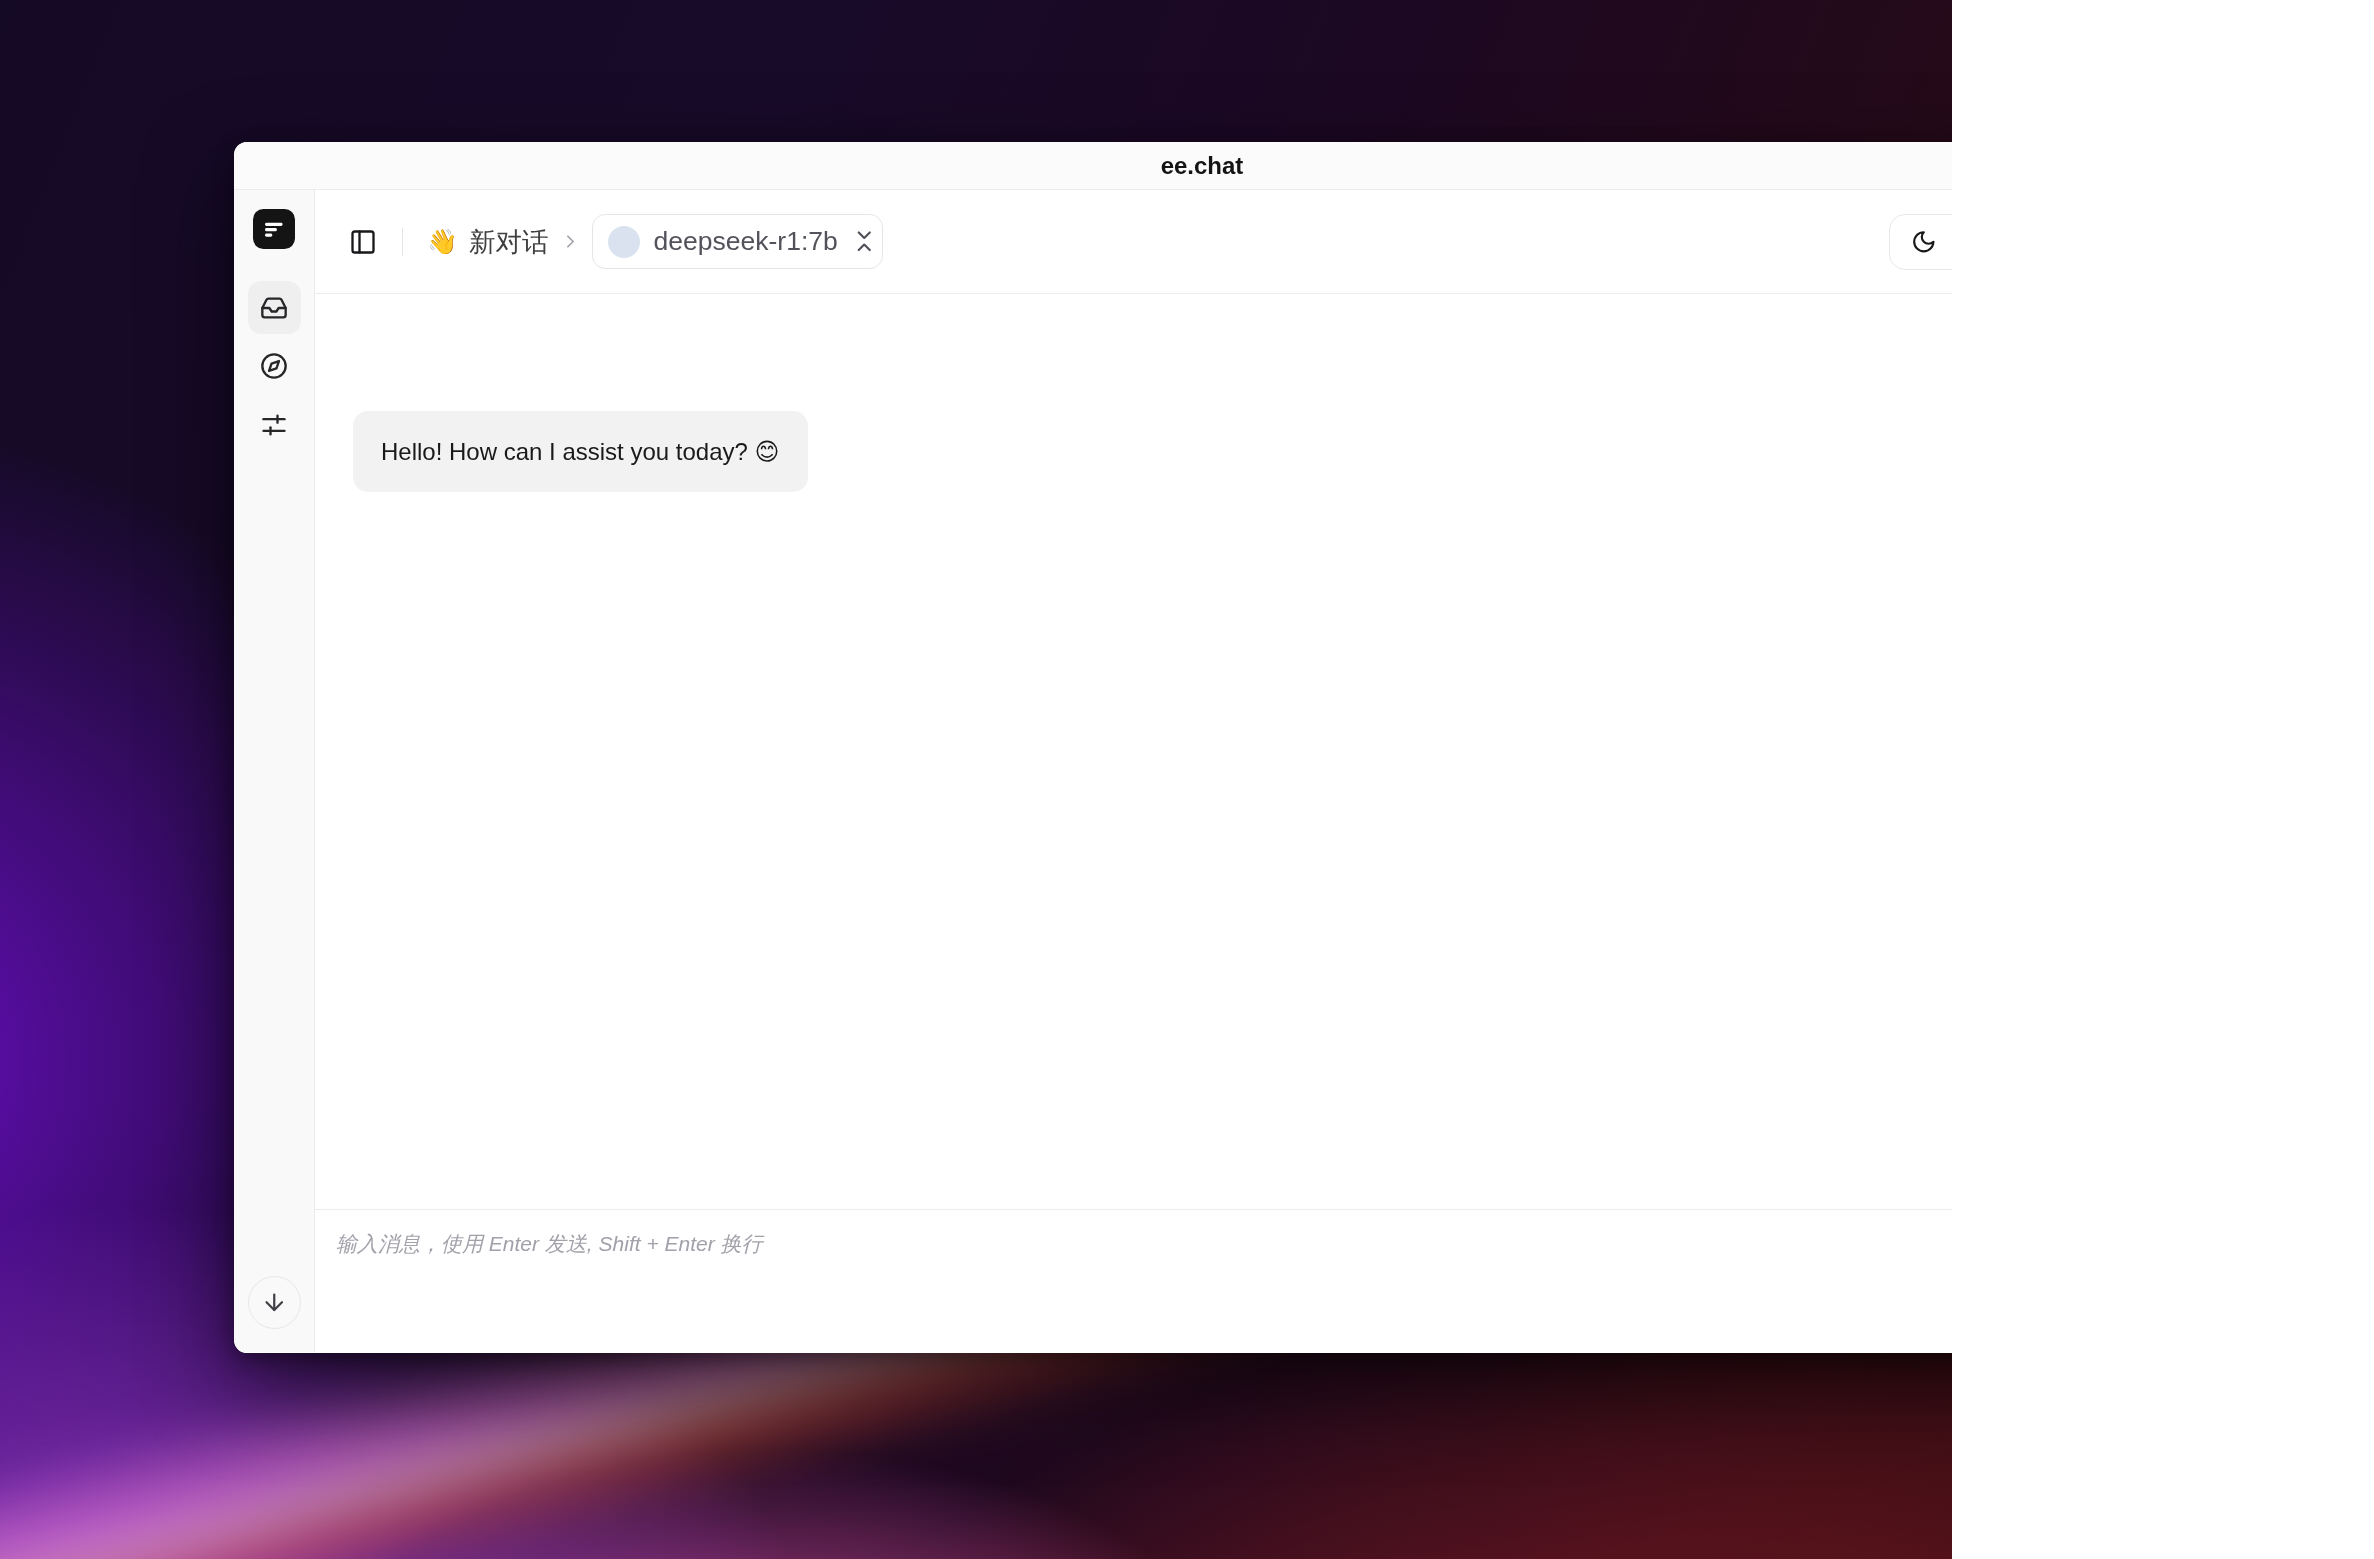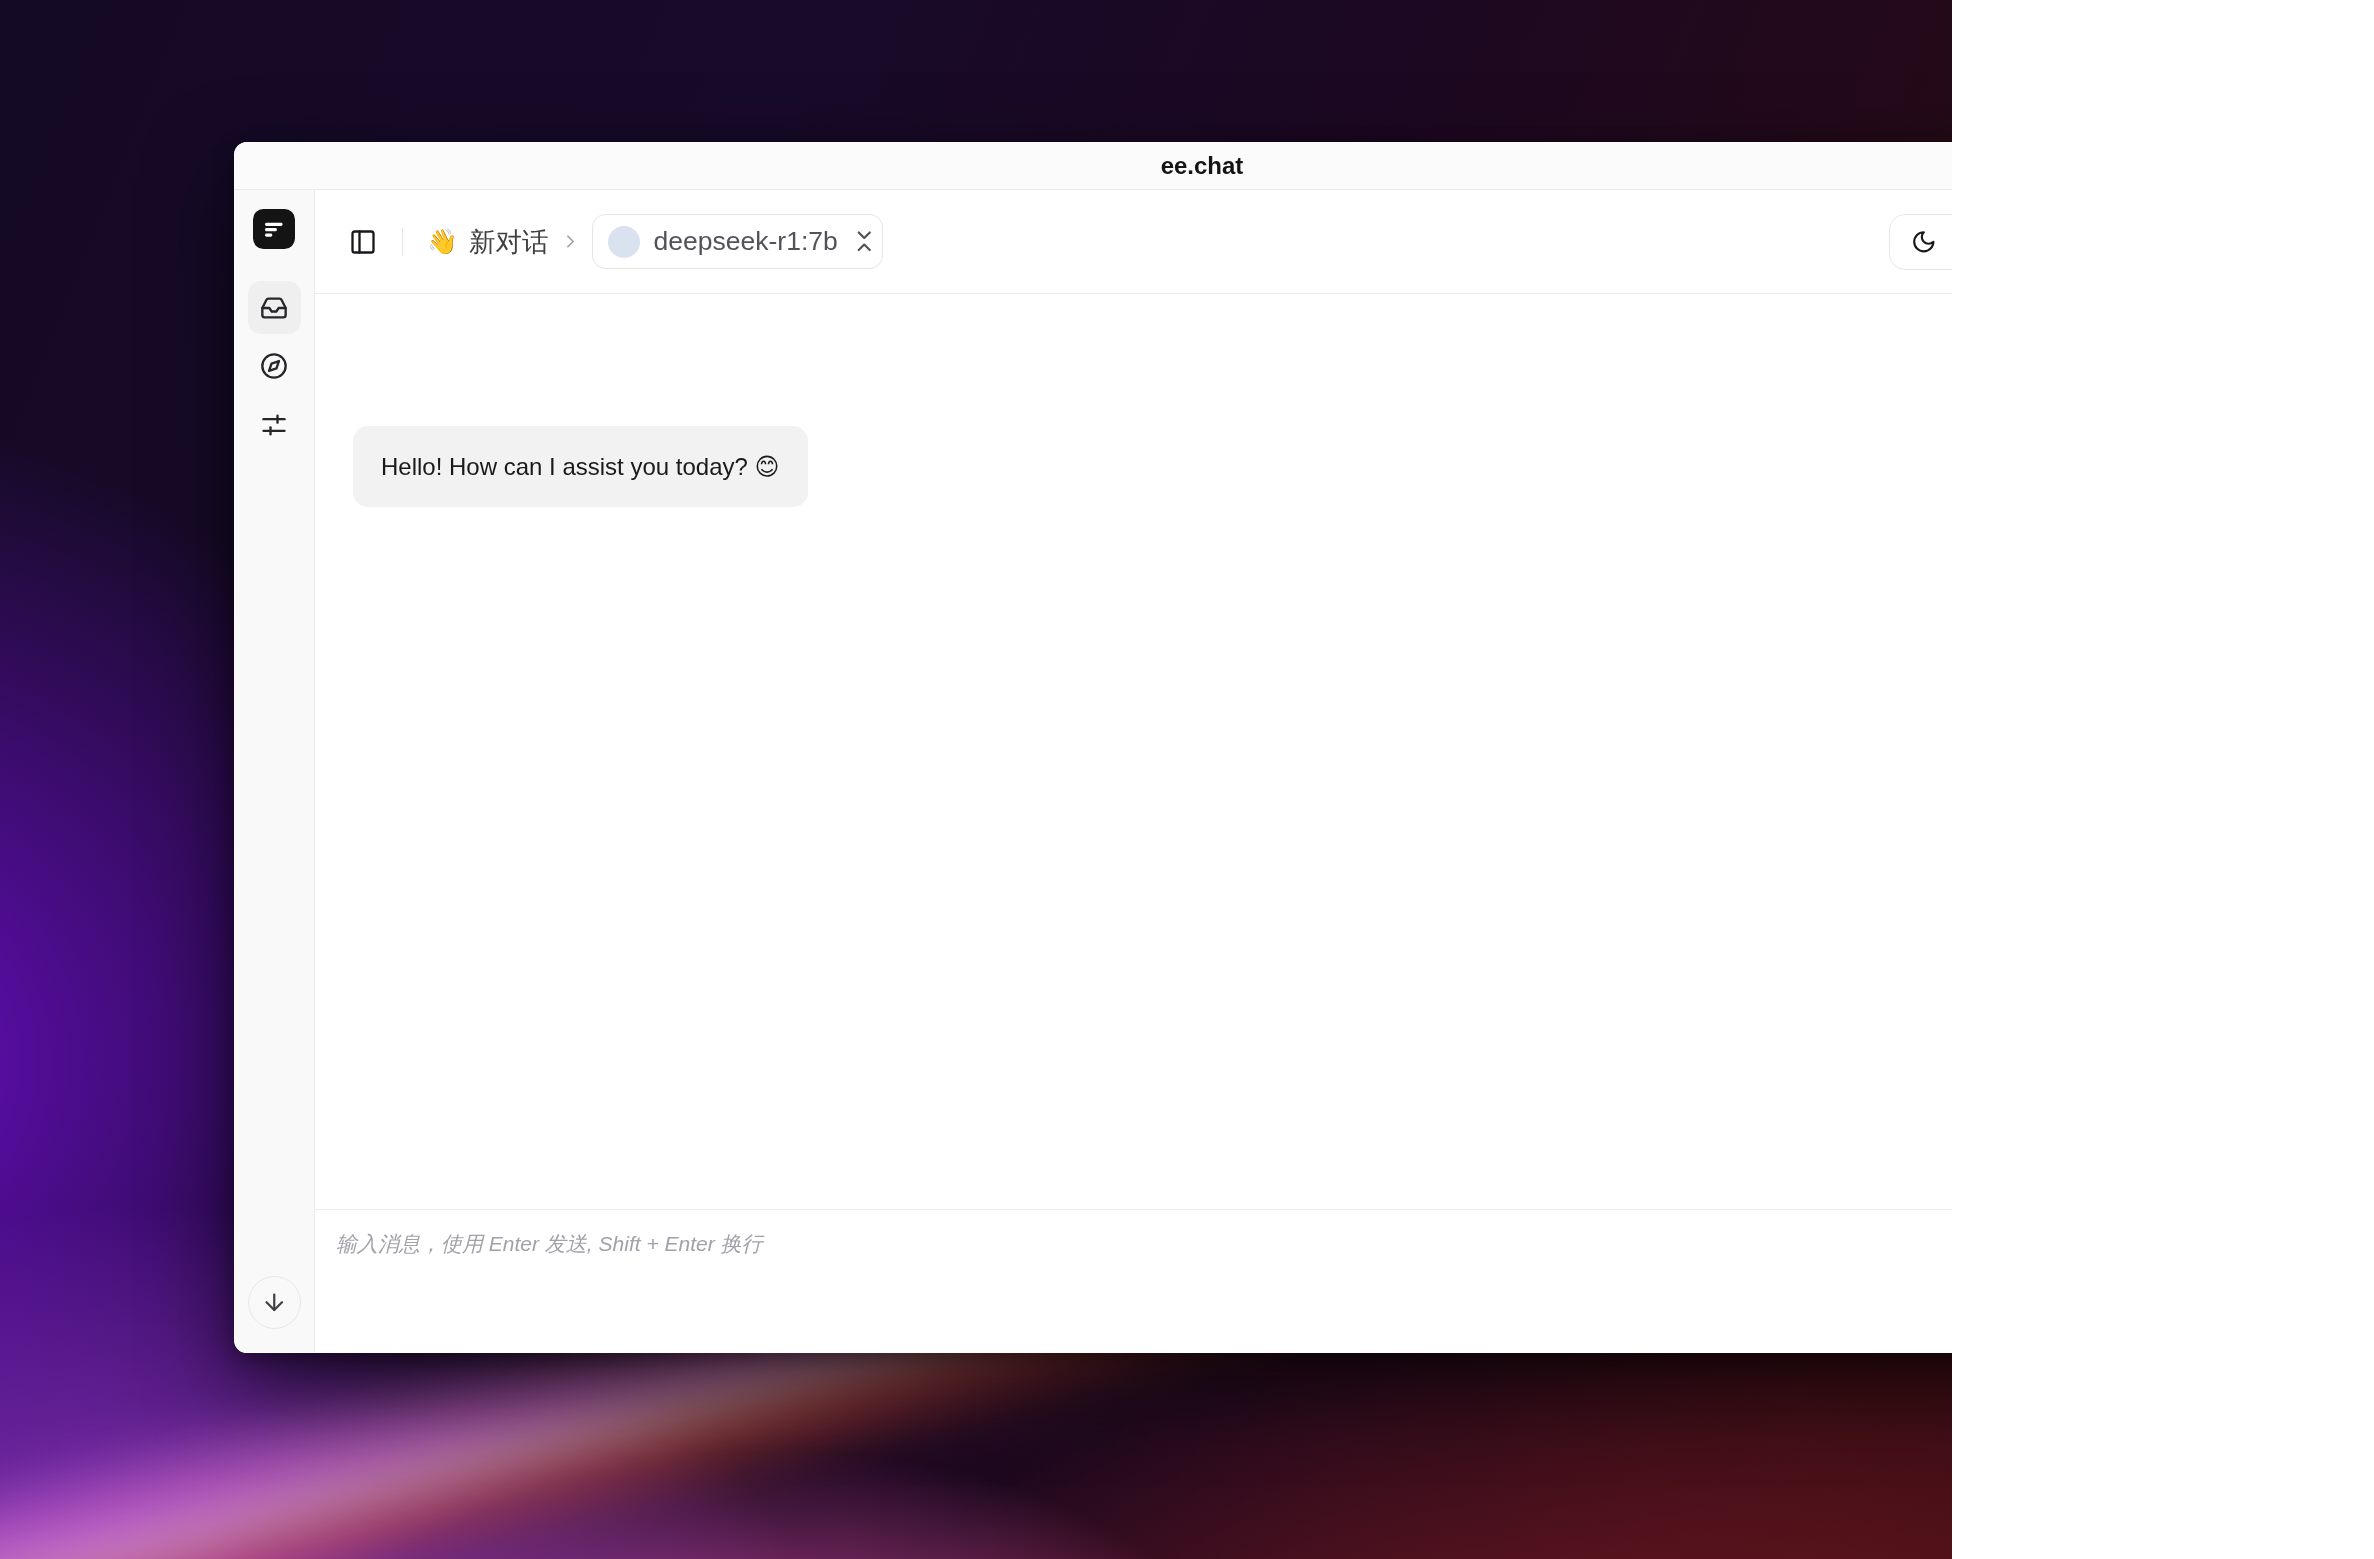--- a/index.html
+++ b/index.html
@@ -104,21 +104,21 @@
     display:flex; align-items:center; gap:24px; padding:0 21px;
   }
 
   
   .messages{ flex:1; position:relative; background:#fff; }
   .bubble{ position:absolute; border-radius:15px; font-size:24px; line-height:33px; }
   .bubble.user{
     top:16px; right:38px; background:#202124; color:#fff; padding:21px 26.5px;text-align:center;
   }
   .bubble.assistant{
-    top:132px; left:38px; background:#f2f2f3; color:#1a1a1a; padding:24px 28px;
+    top:117px; left:38px; background:#f2f2f3; color:#1a1a1a; padding:24px 28px;
   }
   .scroll-bottom-btn{
     position:absolute; right:38px; bottom:51px; width:57px; height:59px;
     background:#fff; border:0.9px solid #f0f0f0; border-radius:14px; color:#18181b;
     box-shadow:0 5.7px 17px rgba(0,0,0,.08); cursor:pointer;
     display:flex; align-items:center; justify-content:center;
   }
 
   
   .composer{ height:143px; border-top:0.9px solid #ececec; position:relative; flex-shrink:0; }

